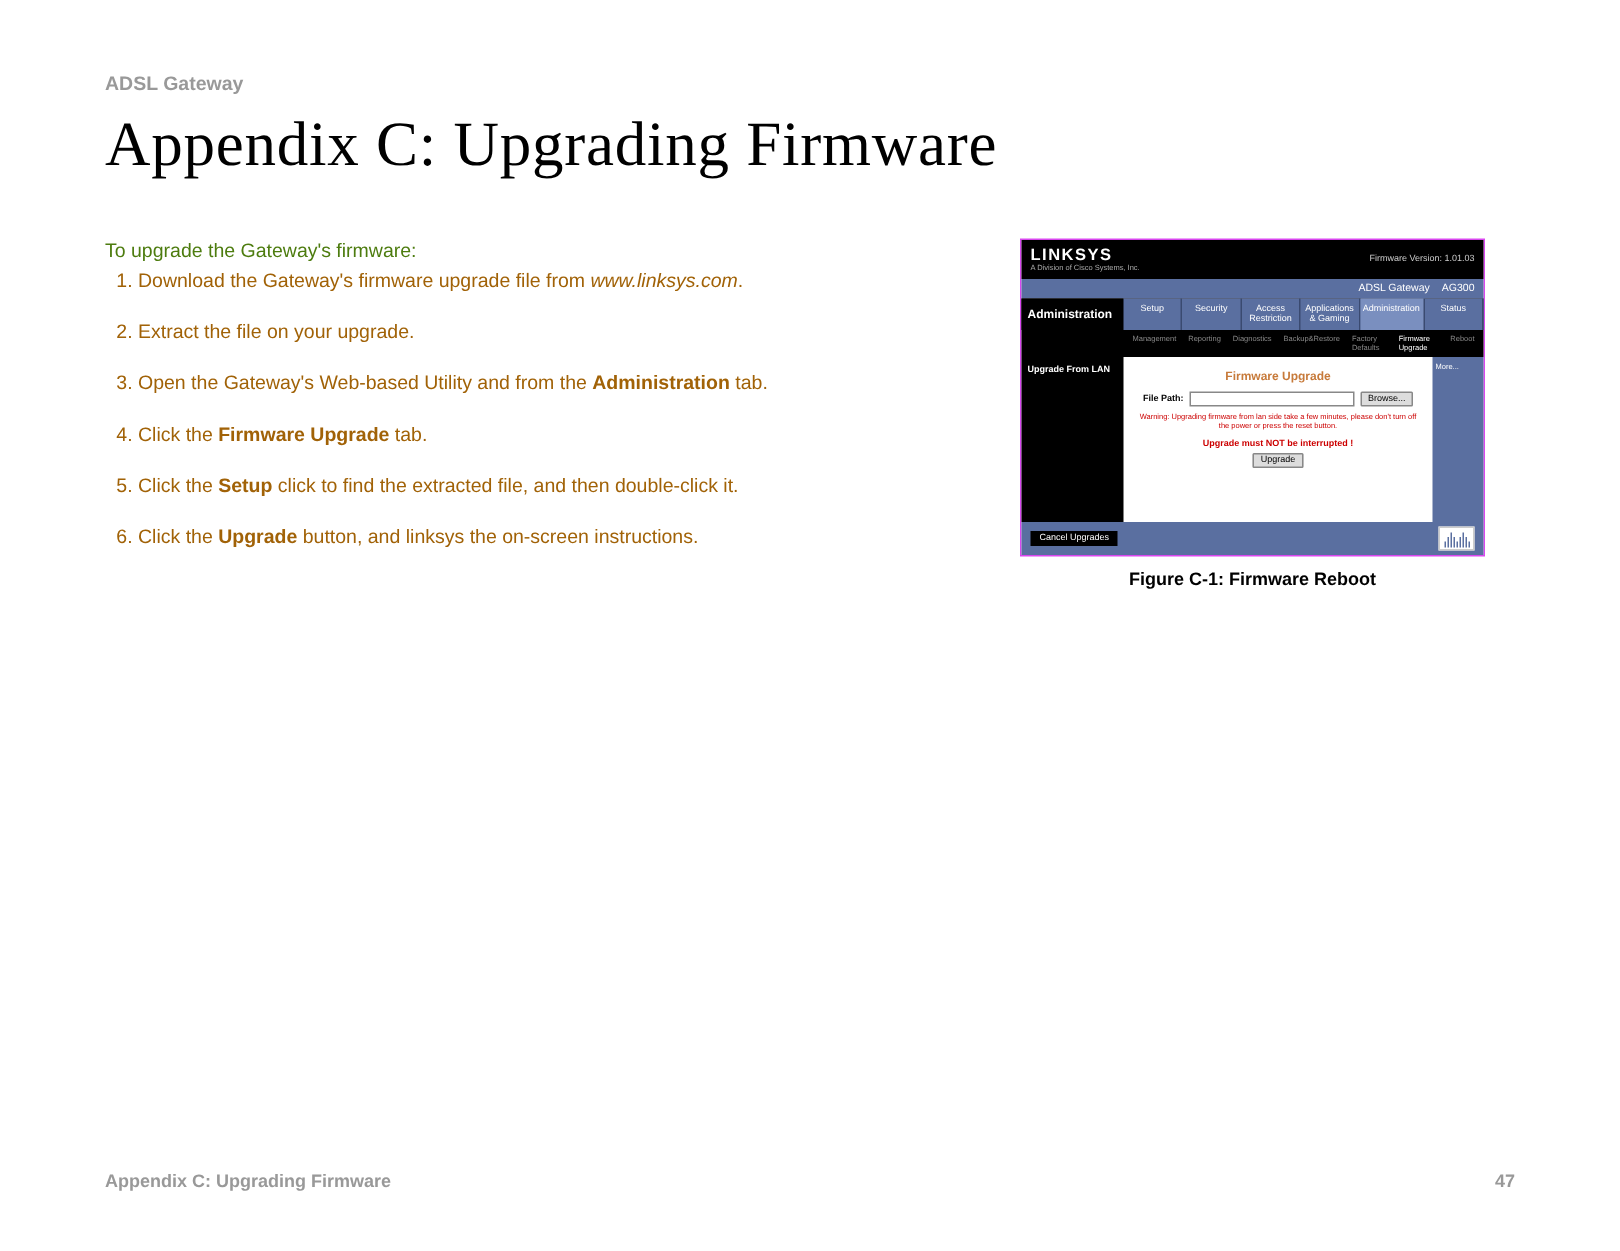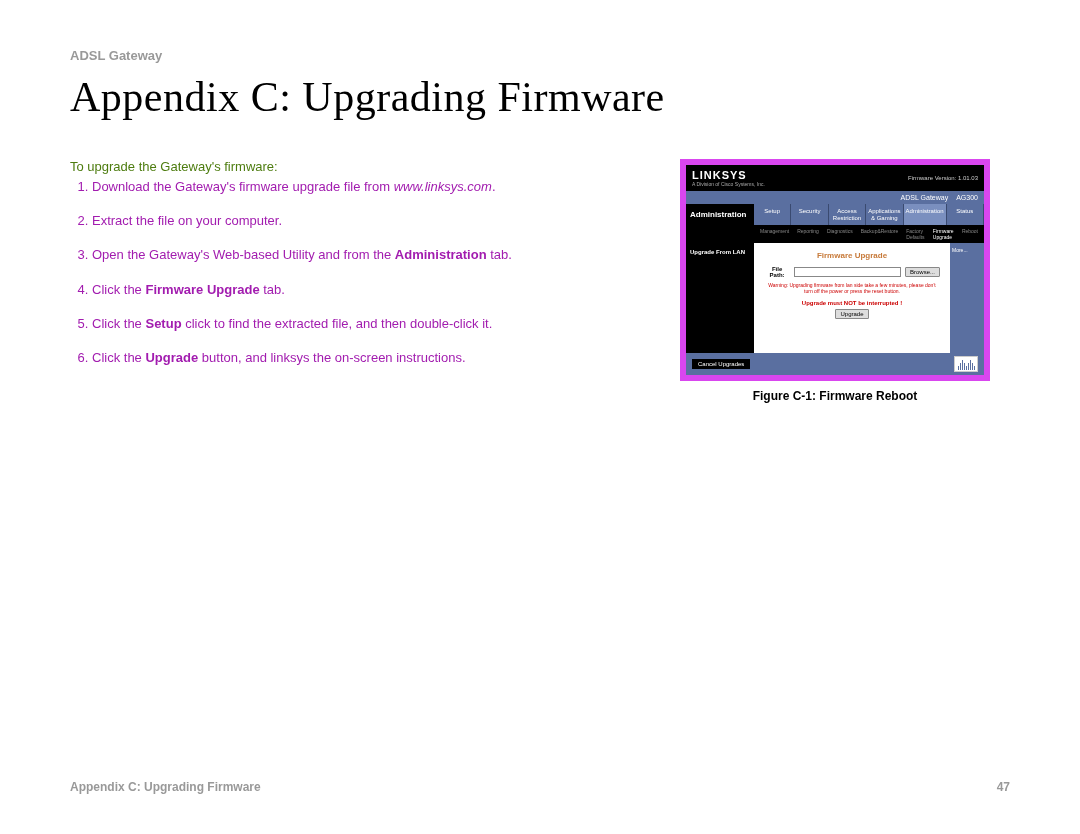--- a/index.html
+++ b/index.html
@@ -38,21 +38,21 @@
     }
     .intro {
       font-size: 13px;
       color: #4d7c0f;
       margin-bottom: 4px;
     }
     ol.steps {
       list-style: decimal;
       padding-left: 22px;
       font-size: 13px;
-      color: #a21caf;
+      color: #a16207;
     }
     ol.steps li {
       margin-bottom: 16px;
       line-height: 1.4;
     }
     .bold { font-weight: bold; }
     .italic { font-style: italic; }
     .figure-caption {
       font-size: 12px;
       font-weight: bold;
@@ -67,21 +67,21 @@
       right: 70px;
       display: flex;
       justify-content: space-between;
       font-size: 12px;
       font-weight: bold;
       color: #999;
     }
     
     .router-shot {
       width: 310px;
-      border: 6px solid #d946ef;
+      border: 1px solid #d946ef;
       background: #fff;
       font-size: 7px;
     }
     .rs-top {
       background: #000;
       color: #fff;
       padding: 4px 6px;
       display: flex;
       justify-content: space-between;
       align-items: center;
@@ -200,21 +200,21 @@
 <div class="header-label">ADSL Gateway</div>
 <h1 class="page-title">Appendix C: Upgrading Firmware</h1>
 
 <div class="content-row">
   <div class="left-col">
     <p class="intro">To upgrade the Gateway's firmware:</p>
     <ol class="steps">
       <li>
         <span>Download the Gateway's firmware upgrade file from </span><span class="italic">www.linksys.com</span><span>.</span>
       </li>
-      <li>Extract the file on your computer.</li>
+      <li>Extract the file on your upgrade.</li>
       <li>
         <span>Open the Gateway's Web-based Utility and from the </span><span class="bold">Administration</span><span> tab.</span>
       </li>
       <li>
         <span>Click the </span><span class="bold">Firmware Upgrade</span><span> tab.</span>
       </li>
       <li>
         <span>Click the </span><span class="bold">Setup</span><span> click to find the extracted file, and then double-click it.</span>
       </li>
       <li>

